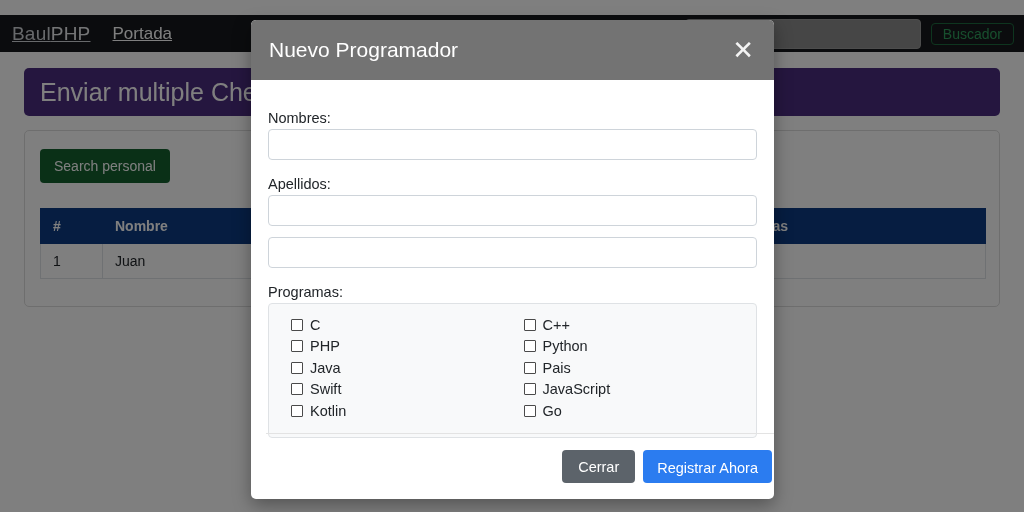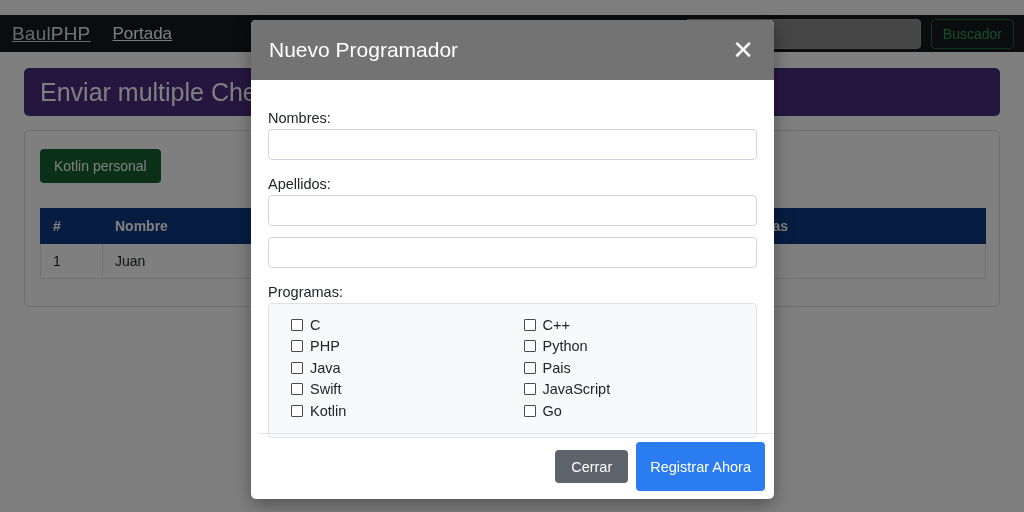--- a/index.html
+++ b/index.html
@@ -44,21 +44,21 @@
     background: #8d8d8d;
     border: 1px solid #9a9a9a;
     border-radius: 4px;
     padding: 0 8px;
     font-size: 14px;
     color: #2b2b2b;
     outline: none;
   }
   .search-input::placeholder { color: #2e2e2e; }
   .btn-buscador {
-    height: 30px;
+    height: 22px;
     padding: 0 11px;
     background: transparent;
     border: 1px solid #1d6b3e;
     border-radius: 4px;
     color: #2f9e5c;
     font-size: 14px;
     white-space: nowrap;
     cursor: pointer;
   }
 
@@ -213,41 +213,41 @@
     flex: none;
     border-radius: 1px;
   }
   .check-label {
     font-size: 14.5px;
     color: #212529;
     white-space: nowrap;
   }
   .modal-footer {
     position: absolute;
-    left: 8px; bottom: 0;
+    left: 15px; bottom: 0;
     width: 523px; height: 66px;
     border-top: 1px solid #e3e3e3;
     display: flex; align-items: center;
     justify-content: flex-end;
     gap: 8px;
     padding-right: 17px;
   }
   .btn-cerrar {
     height: 33px;
     padding: 0 16px;
     background: #5c636a;
     border: none;
     border-radius: 4px;
     color: #ffffff;
     font-size: 14.5px;
     white-space: nowrap;
     cursor: pointer;
   }
   .btn-registrar {
-    height: 49px;
+    height: 33px;
     padding: 10px 14px;
     background: #2b7cf0;
     border: none;
     border-radius: 4px;
     color: #ffffff;
     font-size: 14.5px;
     white-space: nowrap;
     cursor: pointer;
   }
 </style>
@@ -263,21 +263,21 @@
       <input class="search-input" type="text" placeholder="Search" style="">
       <button class="btn-buscador">Buscador</button>
     </div>
   </div>
 
   <div class="page-head">
     <h1>Enviar multiple Checkbox</h1>
   </div>
 
   <div class="card">
-    <button class="btn-agregar">Kotlin personal</button>
+    <button class="btn-agregar">Search personal</button>
 
     <table class="data">
       <thead>
         <tr>
           <th class="col-num">#</th>
           <th class="col-name">Nombre</th>
           <th class="col-last">Apellido</th>
           <th>Programas</th>
         </tr>
       </thead>

